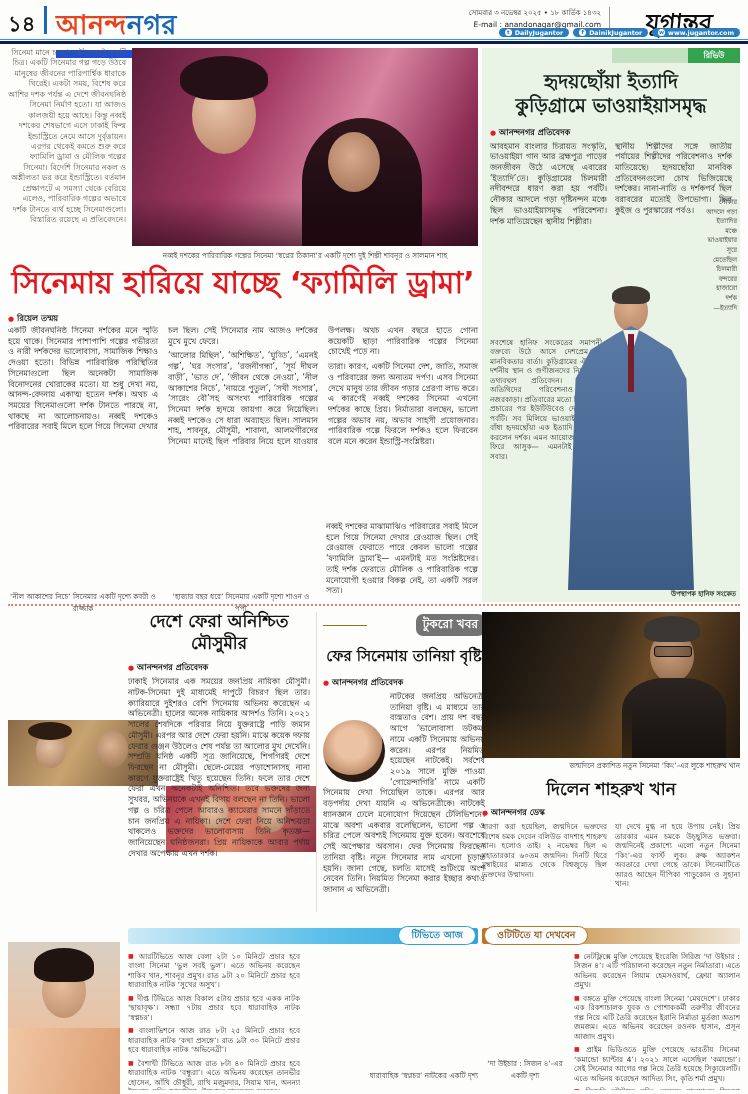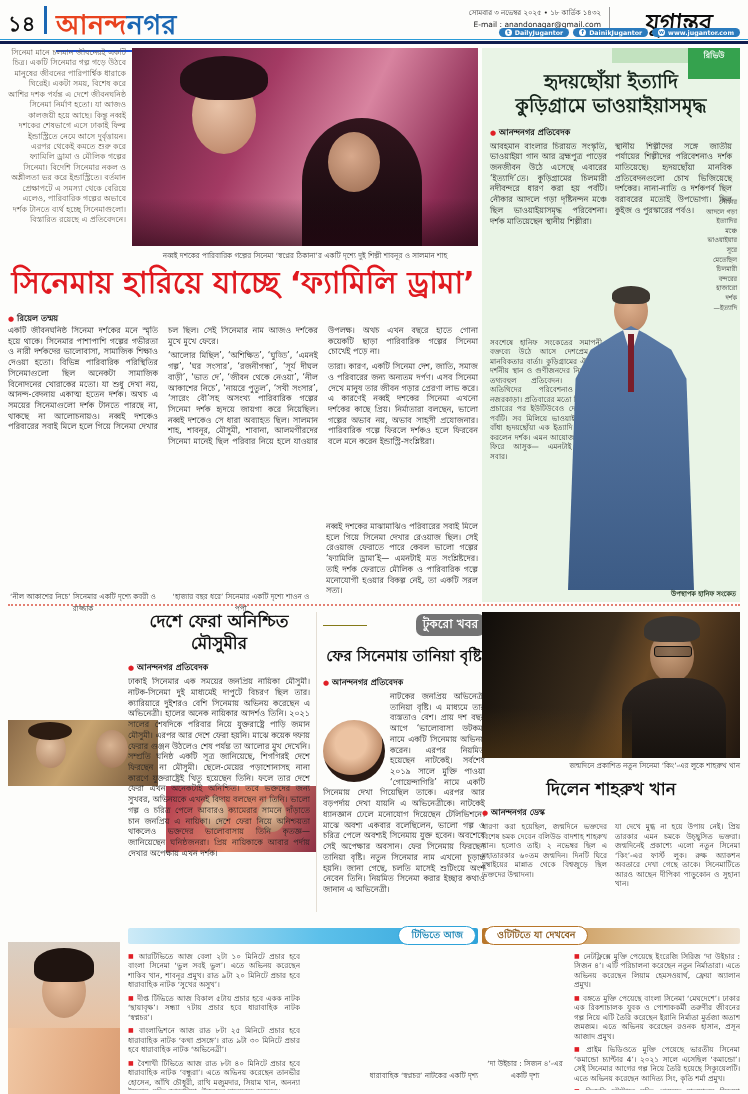--- a/index.html
+++ b/index.html
@@ -25,21 +25,21 @@
   .dotted-red{border-top:2px dotted #e37f72;}
 </style>
 </head>
 <body>
 
 <div class="page">
 
   <div class="abs" style="left:8px;top:4px;width:732px;height:34px;">
     <span class="abs" style="left:0;top:4px;font-size:21px;font-weight:bold;color:#111;">১৪</span>
     <span class="abs" style="left:36px;top:2px;width:3px;height:28px;background:#1b67b3;"></span>
-    <span class="abs" style="left:48px;top:0px;font-size:27px;font-weight:bold;letter-spacing:0.5px;border-bottom:2px solid #1d4ed8;padding-bottom:1px;"><span style="color:#e8431f;">আনন্দ</span><span style="color:#1b67b3;">নগর</span></span>
+    <span class="abs" style="left:48px;top:0px;font-size:27px;font-weight:bold;letter-spacing:0.5px;border-bottom:8px solid #1d4ed8;padding-bottom:1px;"><span style="color:#e8431f;">আনন্দ</span><span style="color:#1b67b3;">নগর</span></span>
 
     <div class="abs" style="right:130px;top:3px;width:225px;text-align:right;border-right:1px solid #999;padding-right:8px;">
       <div style="font-size:7px;color:#222;">সোমবার ৩ নভেম্বর ২০২৫ • ১৮ কার্তিক ১৪৩২</div>
       <div style="font-size:7.5px;color:#222;margin-top:1px;">E-mail : anandonagar@gmail.com</div>
     </div>
     <div class="abs" style="right:0;top:0px;width:122px;text-align:center;font-size:24px;font-weight:bold;color:#0d0d0d;transform:skewX(-6deg);">যুগান্তর</div>
     <div class="abs" style="right:0;top:24px;display:flex;gap:4px;">
       <span class="pill">
           <span class="ic">t</span>
           <span>DailyJugantor</span>
@@ -62,21 +62,21 @@
     <div class="abs" style="left:60px;top:28px;width:64px;height:78px;border-radius:50%;background:radial-gradient(circle at 42% 38%,#e9c4a9,#b77f61);"></div>
     <div class="abs" style="left:48px;top:8px;width:88px;height:44px;border-radius:50% 50% 40% 40%;background:#241016;"></div>
     <div class="abs" style="left:170px;top:70px;width:120px;height:128px;border-radius:50% 50% 0 0;background:linear-gradient(#31151d,#13080c);"></div>
     <div class="abs" style="left:196px;top:84px;width:52px;height:60px;border-radius:50%;background:radial-gradient(circle at 45% 40%,#d8a98c,#9c6d52);"></div>
     <div class="abs" style="left:0;top:150px;width:346px;height:48px;background:linear-gradient(transparent,rgba(40,8,20,.65));"></div>
   </div>
   <div class="abs cap" style="left:132px;top:250px;width:346px;text-align:center;">নব্বই দশকের পারিবারিক গল্পের সিনেমা ‘স্বপ্নের ঠিকানা’র একটি দৃশ্যে দুই শিল্পী শাবনূর ও সালমান শাহ</div>
 
   <div class="abs greenbox" style="left:482px;top:48px;width:258px;height:554px;">
     <div class="abs" style="right:0;top:0;width:128px;height:15px;background:#c2e2bf;"></div>
-    <div class="abs" style="right:0;top:0;width:52px;height:31px;background:#35a24e;color:#fff;font-size:8px;font-weight:bold;text-align:center;line-height:15px;">রিভিউ</div>
+    <div class="abs" style="right:0;top:0;width:52px;height:15px;background:#35a24e;color:#fff;font-size:8px;font-weight:bold;text-align:center;line-height:15px;">রিভিউ</div>
     <div style="padding-top:22px;text-align:center;font-weight:bold;color:#15231a;">
       <div style="font-size:19px;line-height:1.25;">হৃদয়ছোঁয়া ইত্যাদি</div>
       <div style="font-size:19px;line-height:1.25;">কুড়িগ্রামে ভাওয়াইয়াসমৃদ্ধ</div>
     </div>
     <div class="byline" style="margin:8px 0 3px 8px;"><span class="dot">●</span><span>আনন্দনগর প্রতিবেদক</span></div>
     <div style="display:flex;gap:8px;padding:0 8px;height:118px;overflow:hidden;">
       <div class="body-sm jst" style="width:50%;">আবহমান বাংলার চিরায়ত সংস্কৃতি, ভাওয়াইয়া গান আর ব্রহ্মপুত্র পাড়ের জনজীবন উঠে এসেছে এবারের ‘ইত্যাদি’তে। কুড়িগ্রামের চিলমারী নদীবন্দরে ধারণ করা হয় পর্বটি। নৌকার আদলে গড়া দৃষ্টিনন্দন মঞ্চে ছিল ভাওয়াইয়াসমৃদ্ধ পরিবেশনা। দর্শক মাতিয়েছেন স্থানীয় শিল্পীরা।</div>
       <div class="body-sm jst" style="width:50%;">স্থানীয় শিল্পীদের সঙ্গে জাতীয় পর্যায়ের শিল্পীদের পরিবেশনাও দর্শক মাতিয়েছে। হৃদয়ছোঁয়া মানবিক প্রতিবেদনগুলো চোখ ভিজিয়েছে দর্শকের। নানা-নাতি ও দর্শকপর্ব ছিল বরাবরের মতোই উপভোগ্য। ছিল কুইজ ও পুরস্কারের পর্বও।</div>
     </div>
     <div class="abs body-xs jst" style="left:8px;top:290px;width:112px;height:250px;overflow:hidden;">সবশেষে হানিফ সংকেতের সমাপনী বক্তব্যে উঠে আসে দেশপ্রেম ও মানবিকতার বার্তা। কুড়িগ্রামের ঐতিহ্য, দর্শনীয় স্থান ও গুণীজনদের নিয়ে ছিল তথ্যবহুল প্রতিবেদন। ভিনদেশি অতিথিদের পরিবেশনাও ছিল নজরকাড়া। প্রতিবারের মতো বিটিভিতে প্রচারের পর ইউটিউবেও দেখা গেছে পর্বটি। সব মিলিয়ে ভাওয়াইয়ার সুরে বাঁধা হৃদয়ছোঁয়া এক ইত্যাদি উপভোগ করলেন দর্শক। এমন আয়োজন বারবার ফিরে আসুক— এমনটাই প্রত্যাশা সবার।</div>

